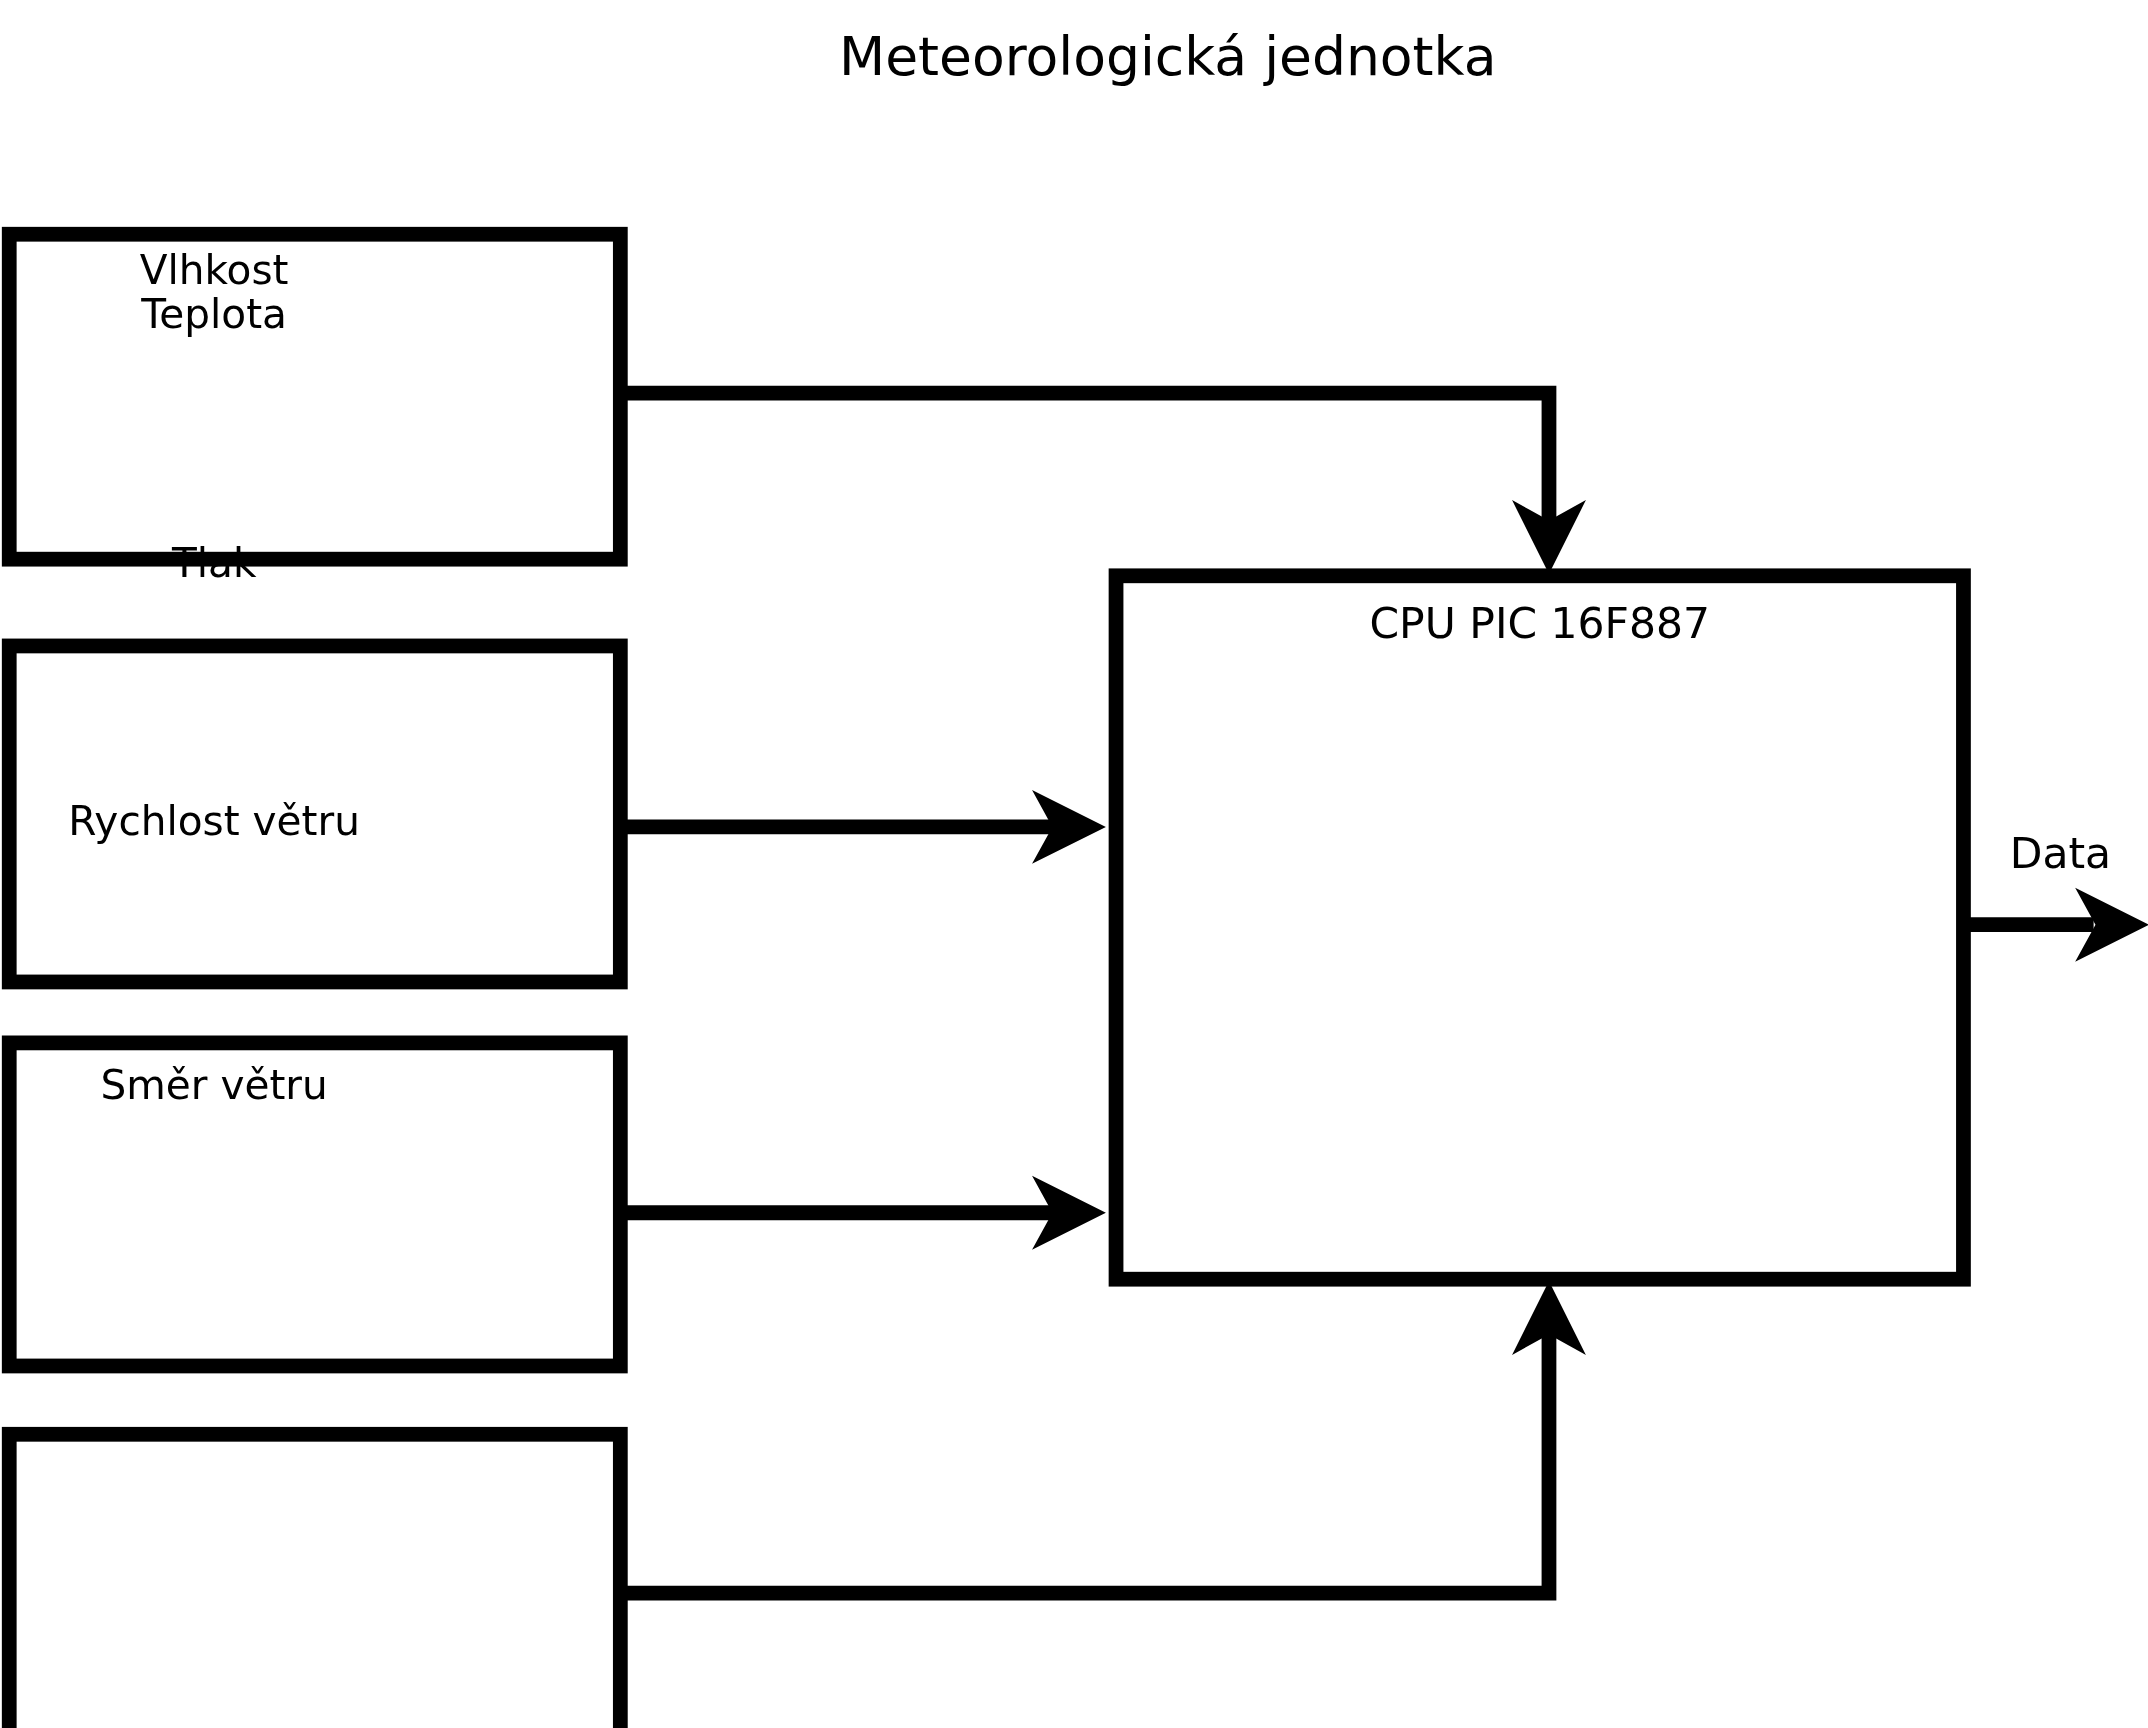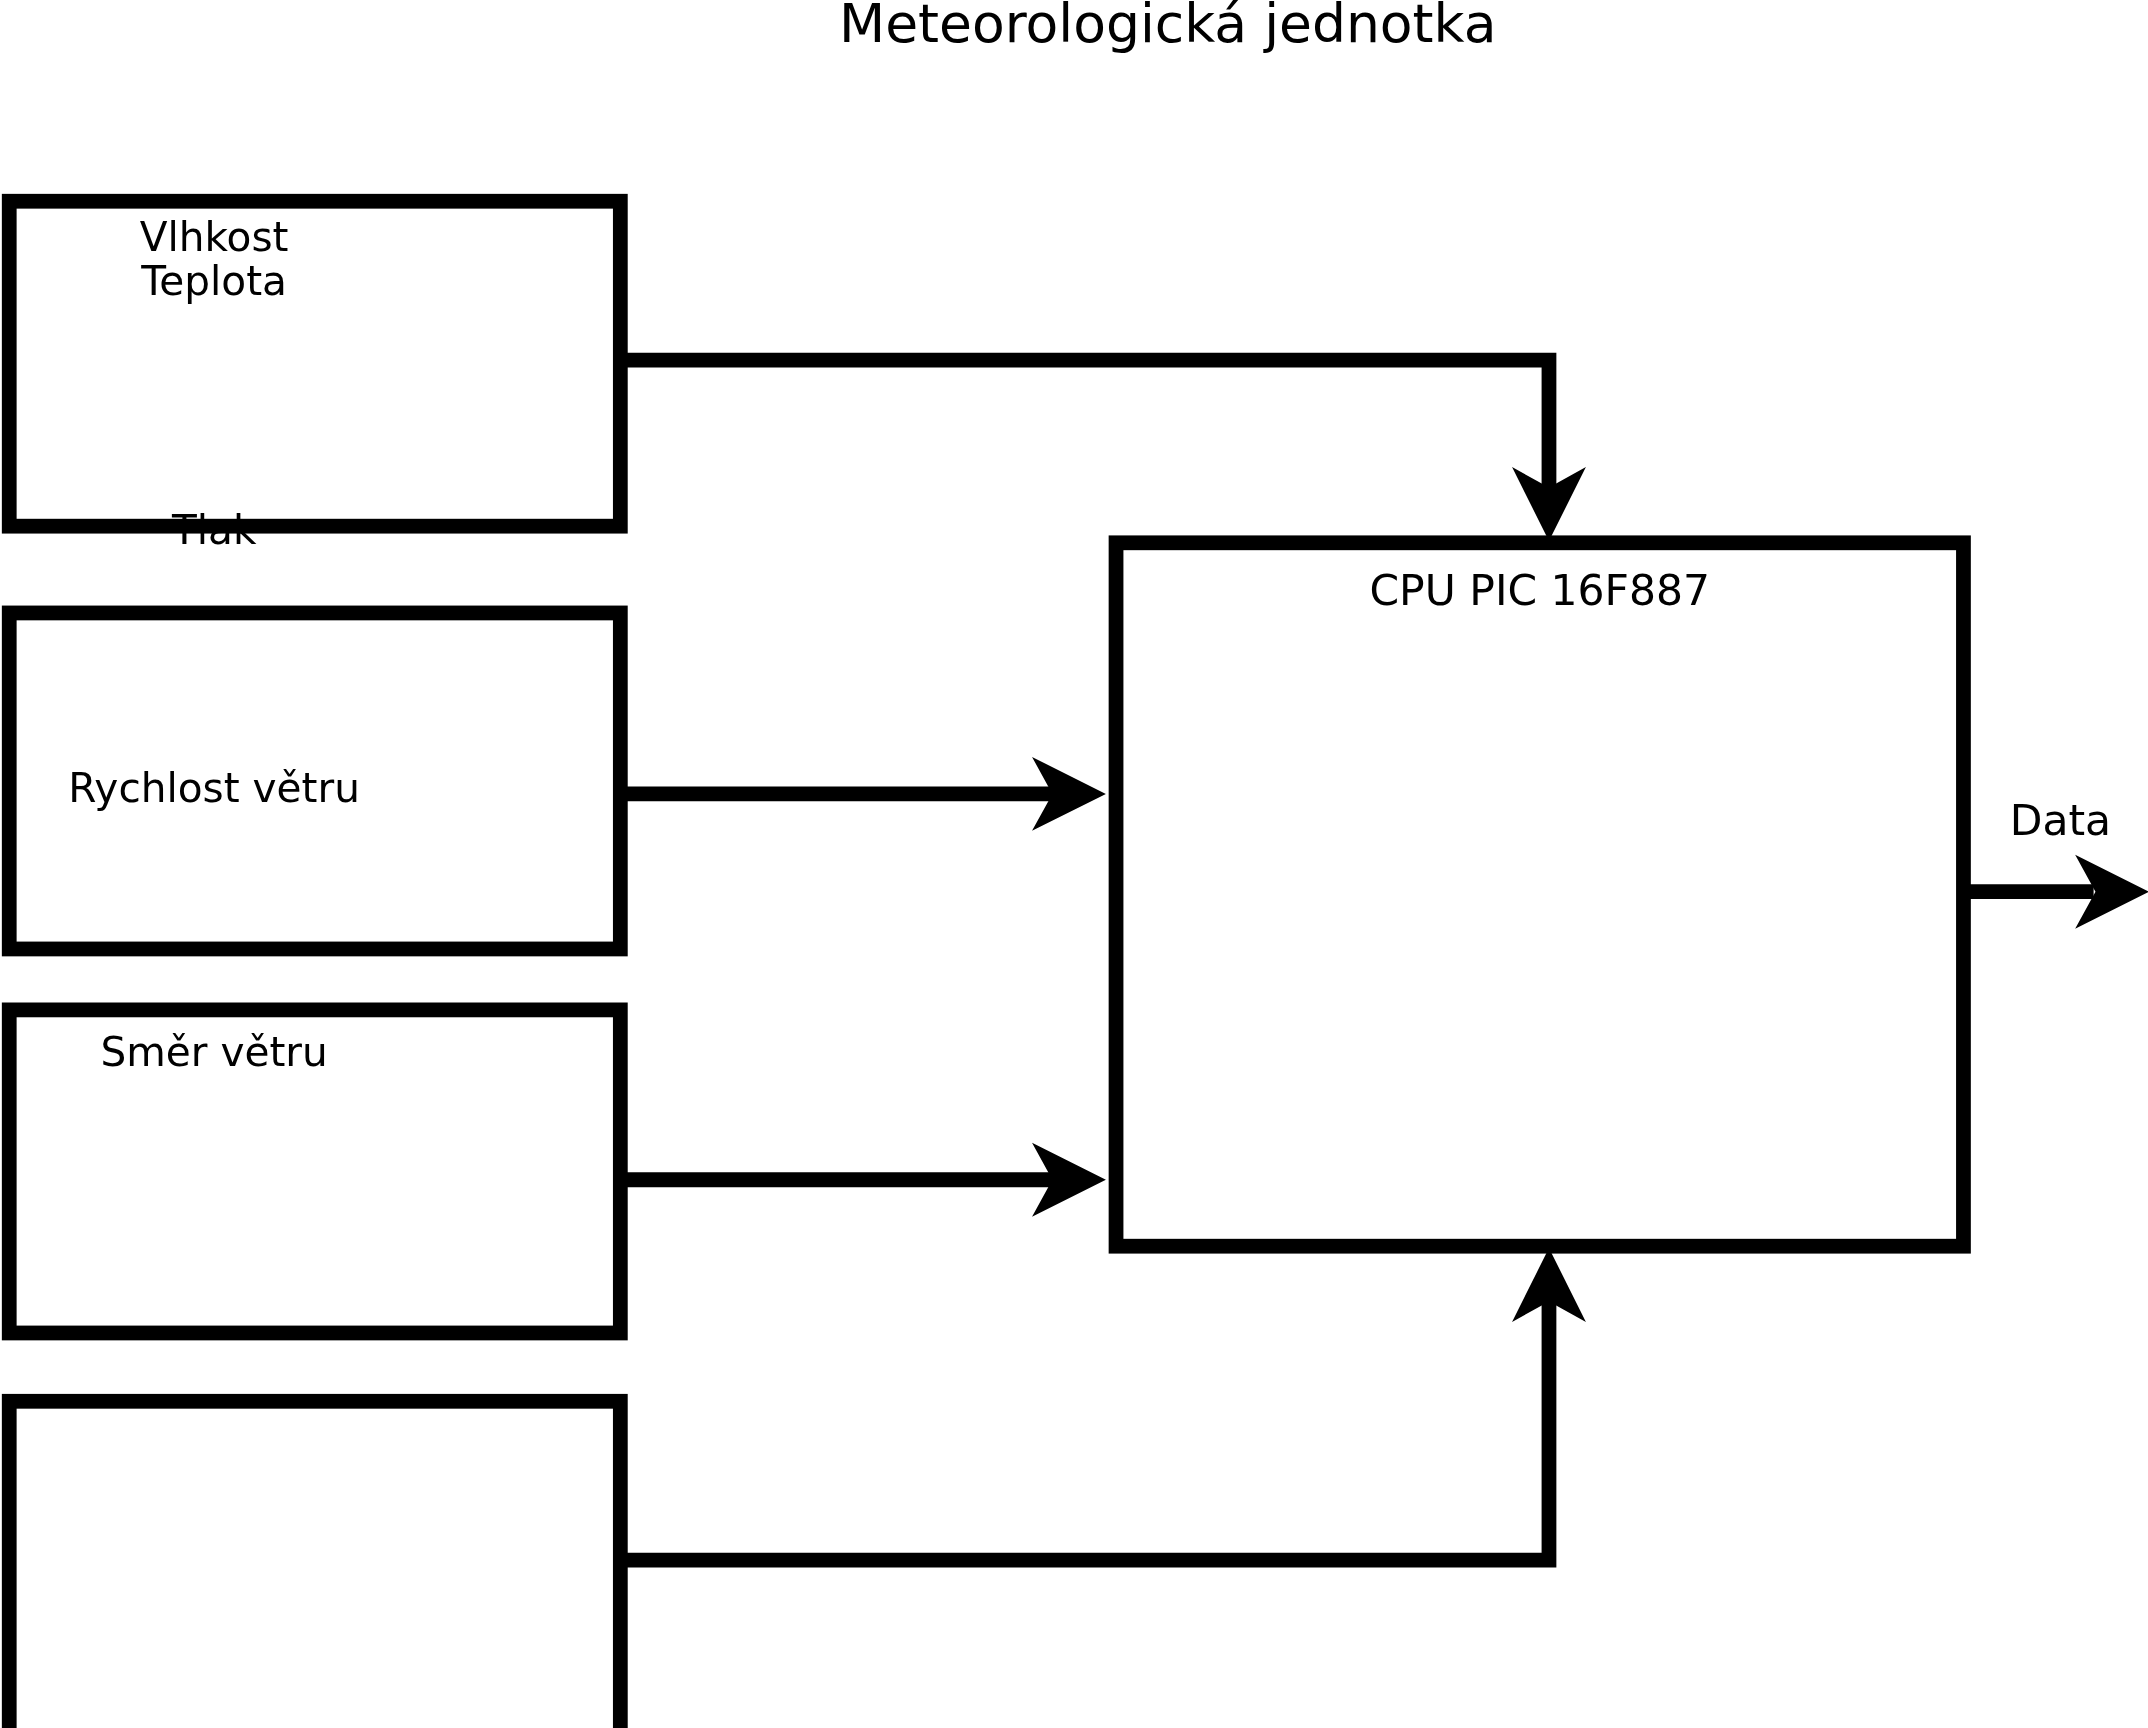--- a/index.html
+++ b/index.html
@@ -11,20 +11,21 @@
     width: 2149px;
     height: 1729px;
     overflow: hidden;
     font-family: "DejaVu Sans", sans-serif;
   }
   #diagram-root {
     position: relative;
     width: 2149px;
     height: 1300px;
     background: #ffffff;
+    margin-top: 33px;
   }
   svg.diagram-canvas {
     position: absolute;
     left: 0;
     top: 0;
     width: 2149px;
     height: 1729px;
     display: block;
   }
   .box-rect {

